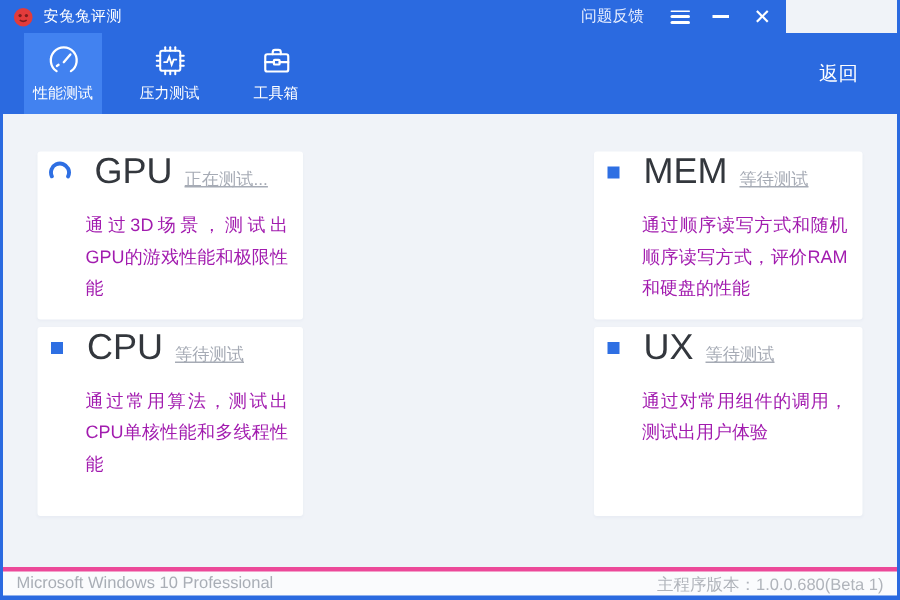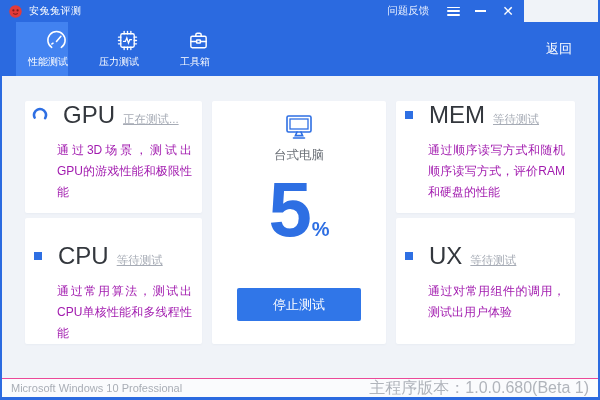--- a/index.html
+++ b/index.html
@@ -17,56 +17,56 @@
   .feedback{color:#e8efff;font-size:10.5px;margin-right:18px;cursor:pointer;}
   .win-ctrl{color:#ffffff;display:flex;align-items:center;margin-right:10px;}
   .menu-ico{display:inline-flex;flex-direction:column;justify-content:space-between;width:13px;height:9px;margin-right:15px;cursor:pointer;}
   .menu-ico i{display:block;height:1.5px;background:#fff;border-radius:1px;}
   .min-ico{width:11px;height:1.5px;background:#fff;margin-right:16px;cursor:pointer;}
   .close-ico{font-size:14px;line-height:14px;cursor:pointer;font-weight:400;}
 
   
   .nav{position:absolute;left:0;top:22px;width:600px;height:54px;background:#2b6ae0;z-index:9;}
   .tabs{position:absolute;left:16px;top:0;height:54px;display:flex;}
-  .tab{width:52px;height:54px;display:flex;flex-direction:column;align-items:flex-end;justify-content:center;margin-right:19px;cursor:pointer;}
+  .tab{width:52px;height:54px;display:flex;flex-direction:column;align-items:center;justify-content:center;margin-right:19px;cursor:pointer;}
   .tab.selected{background:#4282f0;}
   .tab svg{display:block;}
   .tab-label{color:#ffffff;font-size:10px;margin-top:3px;white-space:nowrap;}
   .back-btn{position:absolute;right:28px;top:50%;transform:translateY(-50%);color:#ffffff;font-size:13px;cursor:pointer;}
 
   
   .content{position:absolute;left:0;top:76px;width:600px;height:302px;background:#f0f3f8;}
   .card{position:absolute;background:#ffffff;border-radius:2px;box-shadow:0 1px 2px rgba(60,80,120,0.04);}
   .card.gpu{left:25px;top:25px;width:177px;height:112px;}
   .card.cpu{left:25px;top:142px;width:177px;height:126px;}
   .card.center{left:212px;top:25px;width:174px;height:243px;text-align:center;}
   .card.mem{left:396px;top:25px;width:179px;height:112px;}
   .card.ux{left:396px;top:142px;width:179px;height:126px;}
 
   .card-head{display:flex;align-items:center;}
   .pt13{padding-top:0;}
-  .pt24{padding-top:24px;}
+  .pt24{}
   .spinner{margin-left:7px;flex:0 0 auto;}
   .bullet{width:8px;height:8px;background:#2e6fe3;margin-left:9px;flex:0 0 auto;}
   .card-title{font-size:24px;color:#33373d;margin-left:15px;line-height:28px;}
   .bullet + .card-title{margin-left:16px;}
   .card-status{font-size:11.5px;color:#a6abb5;margin-left:8px;margin-top:8px;text-decoration:underline;}
   .card-desc{margin:11px 10px 0 32px;font-size:12px;line-height:21px;color:#a21caf;text-align:justify;}
 
   .monitor{margin-top:13px;}
   .device{font-size:12.5px;color:#6b7077;margin-top:3px;}
   .pct-row{margin-top:6px;line-height:1;}
   .pct-num{font-size:78px;font-weight:700;color:#2e6fe3;letter-spacing:-2px;}
   .pct-sign{font-size:20px;font-weight:700;color:#2e6fe3;margin-left:2px;}
   .stop-btn{position:absolute;left:25px;right:25px;top:187px;height:33px;background:#3076e8;color:#ffffff;font-size:13px;border:none;border-radius:2px;display:flex;align-items:center;justify-content:center;cursor:pointer;}
 
   
-  .footer{position:absolute;left:0;top:378px;width:600px;height:19px;background:#fafbfd;border-top:1px solid #ec4899;box-sizing:border-box;display:flex;align-items:center;justify-content:space-between;padding:0 11px;z-index:5;}
+  .footer{position:absolute;left:0;top:378px;width:600px;height:19px;background:#fafbfd;border-top:3px solid #ec4899;box-sizing:border-box;display:flex;align-items:center;justify-content:space-between;padding:0 11px;z-index:5;}
   .footer-os{font-size:11px;color:#a9aeb6;}
-  .footer-version{font-size:16px;color:#b0b4bb;}
+  .footer-version{font-size:11px;color:#b0b4bb;}
 </style>
 </head>
 <body>
 
 <div class="window">
   <div class="edge left"></div>
   <div class="edge right"></div>
   <div class="bottombar"></div>
 
   <div class="titlebar">
@@ -148,33 +148,20 @@
 
     <div class="card cpu">
       <div class="card-head pt24">
         <span class="bullet"></span>
         <span class="card-title">CPU</span>
         <span class="card-status">等待测试</span>
       </div>
       <div class="card-desc">通过常用算法，测试出CPU单核性能和多线程性能</div>
     </div>
 
-    <div class="card center">
-      <svg class="monitor" width="30" height="26" viewBox="0 0 30 26" fill="none" stroke="#2e6fe3" stroke-width="1.6" stroke-linecap="round">
-        <rect x="3" y="2" width="24" height="16" rx="1.5"></rect>
-        <rect x="6" y="5" width="18" height="10" stroke-width="1.3"></rect>
-        <path d="M13 18 l-1.6 3.6 h7.2 L17 18"></path>
-        <line x1="9.5" y1="24" x2="20.5" y2="24"></line>
-      </svg>
-      <div class="device">台式电脑</div>
-      <div class="pct-row">
-        <span class="pct-num">5</span><span class="pct-sign">%</span>
-      </div>
-      <button class="stop-btn">停止测试</button>
-    </div>
 
     <div class="card mem">
       <div class="card-head pt13">
         <span class="bullet"></span>
         <span class="card-title">MEM</span>
         <span class="card-status">等待测试</span>
       </div>
       <div class="card-desc">通过顺序读写方式和随机顺序读写方式，评价RAM和硬盘的性能</div>
     </div>
 

